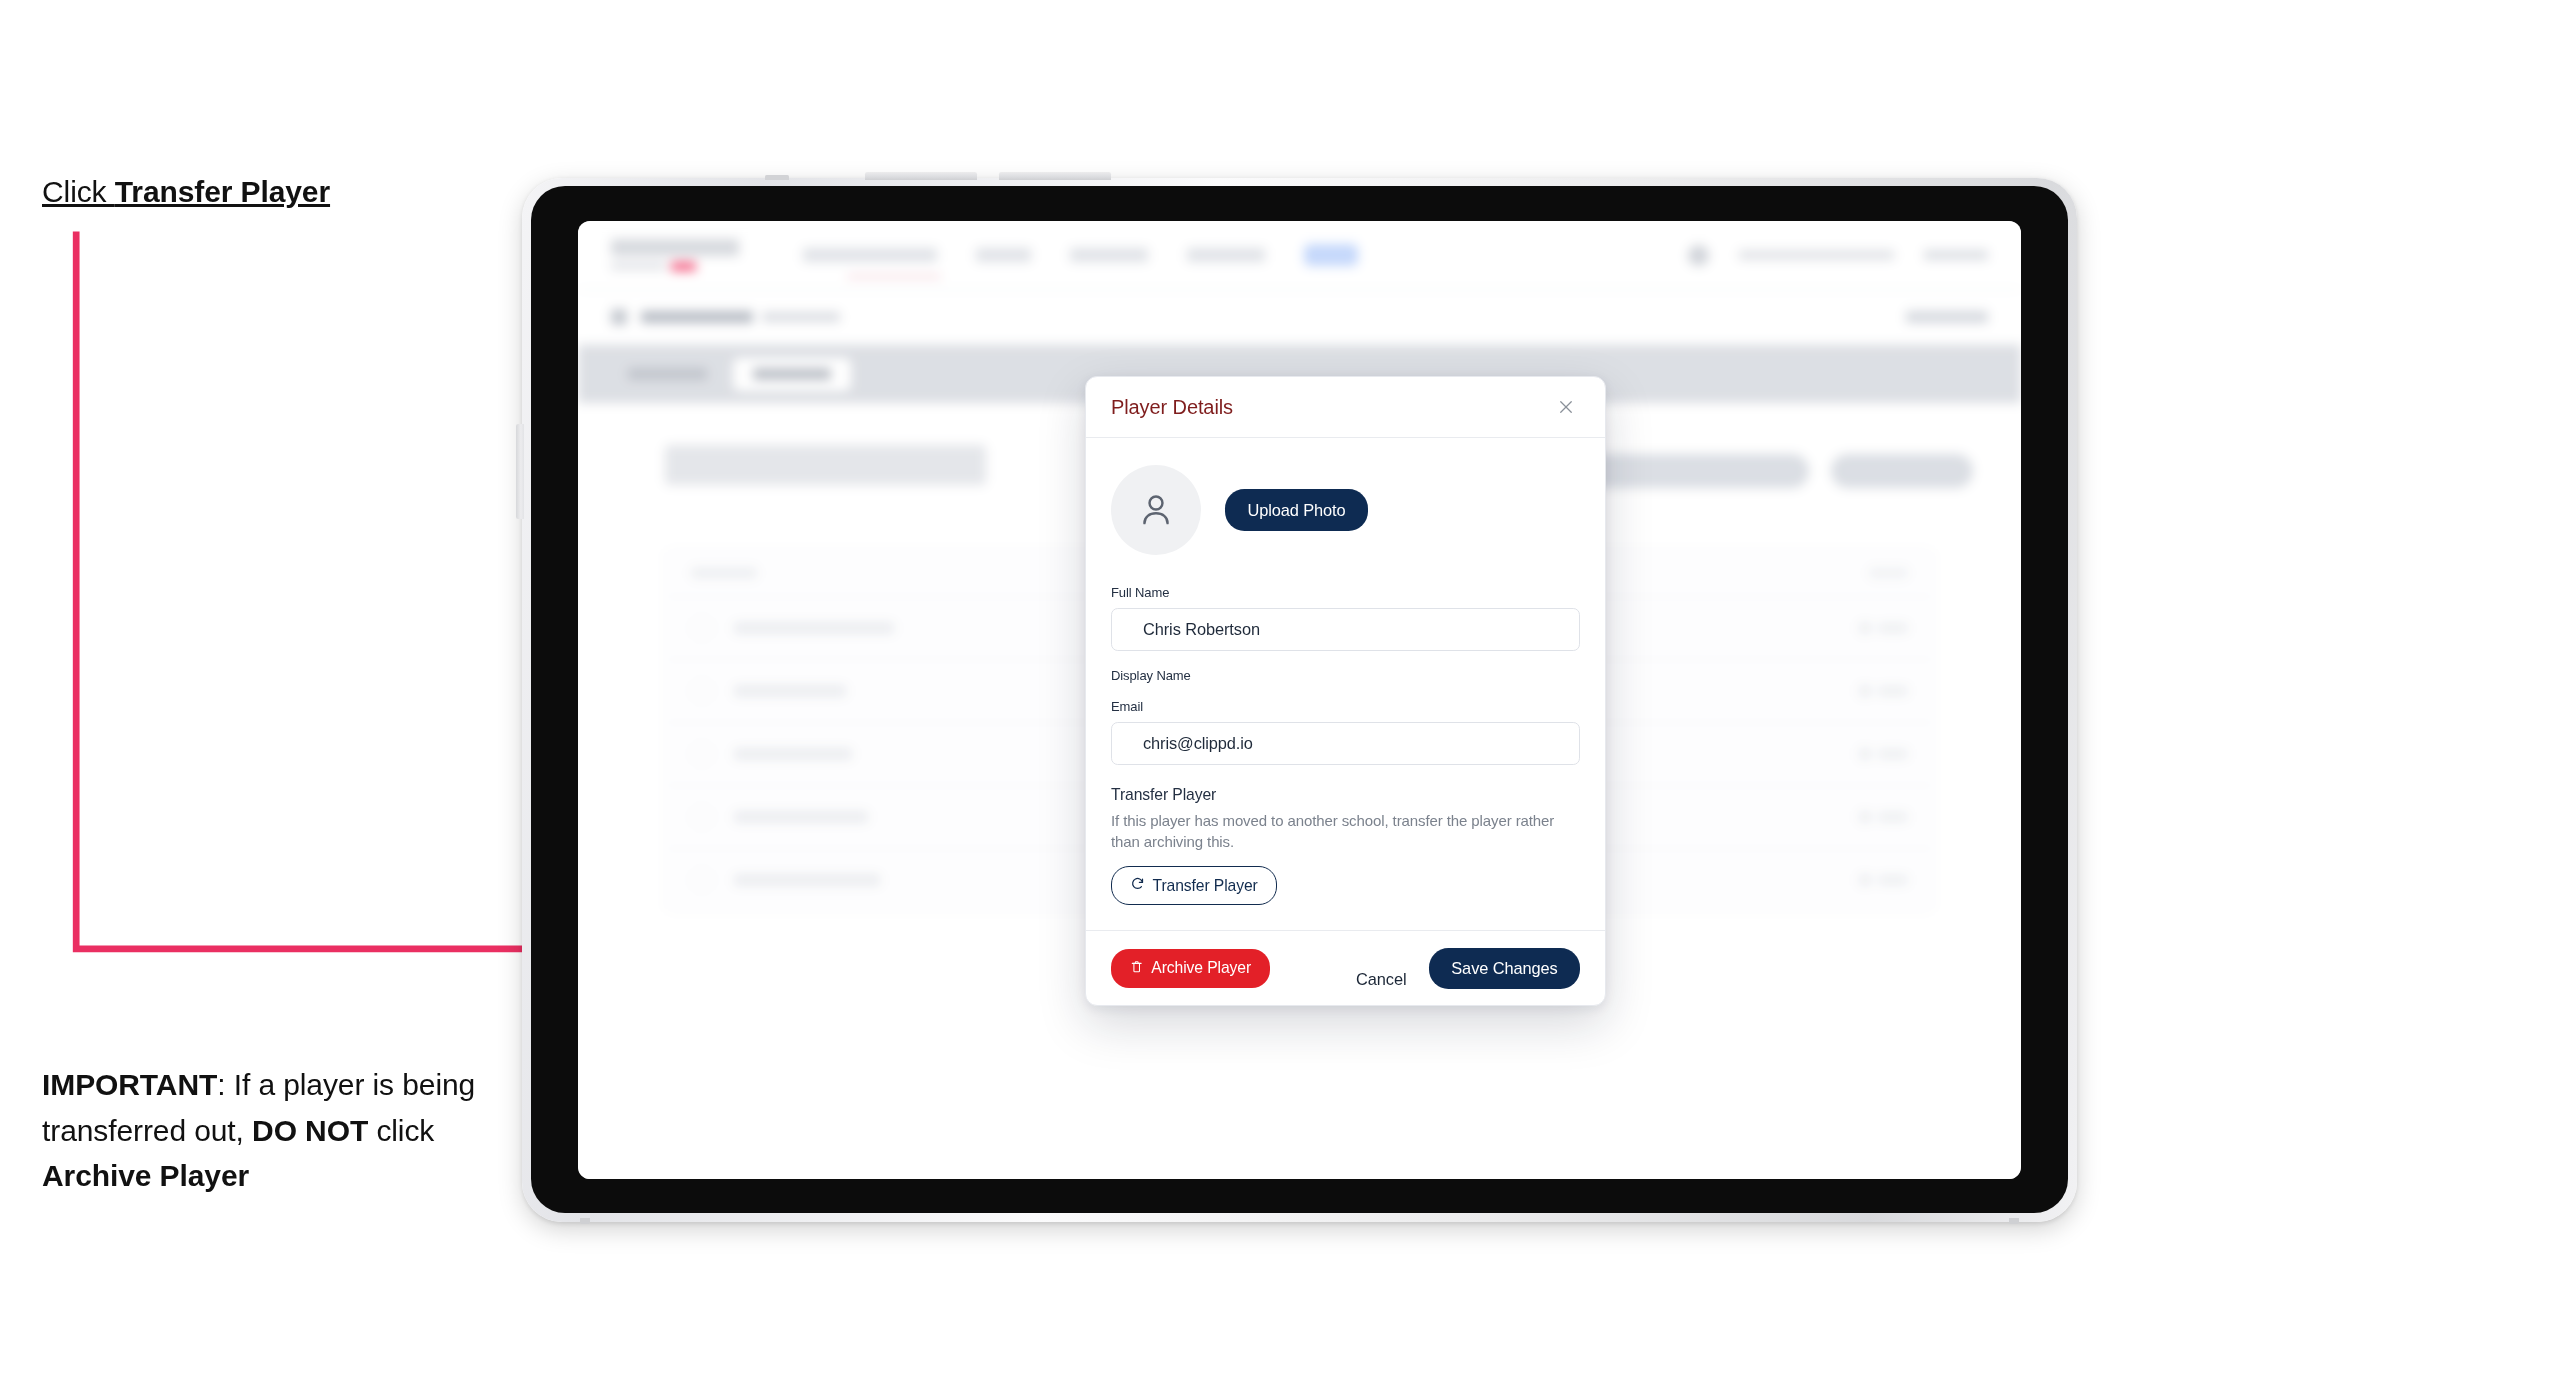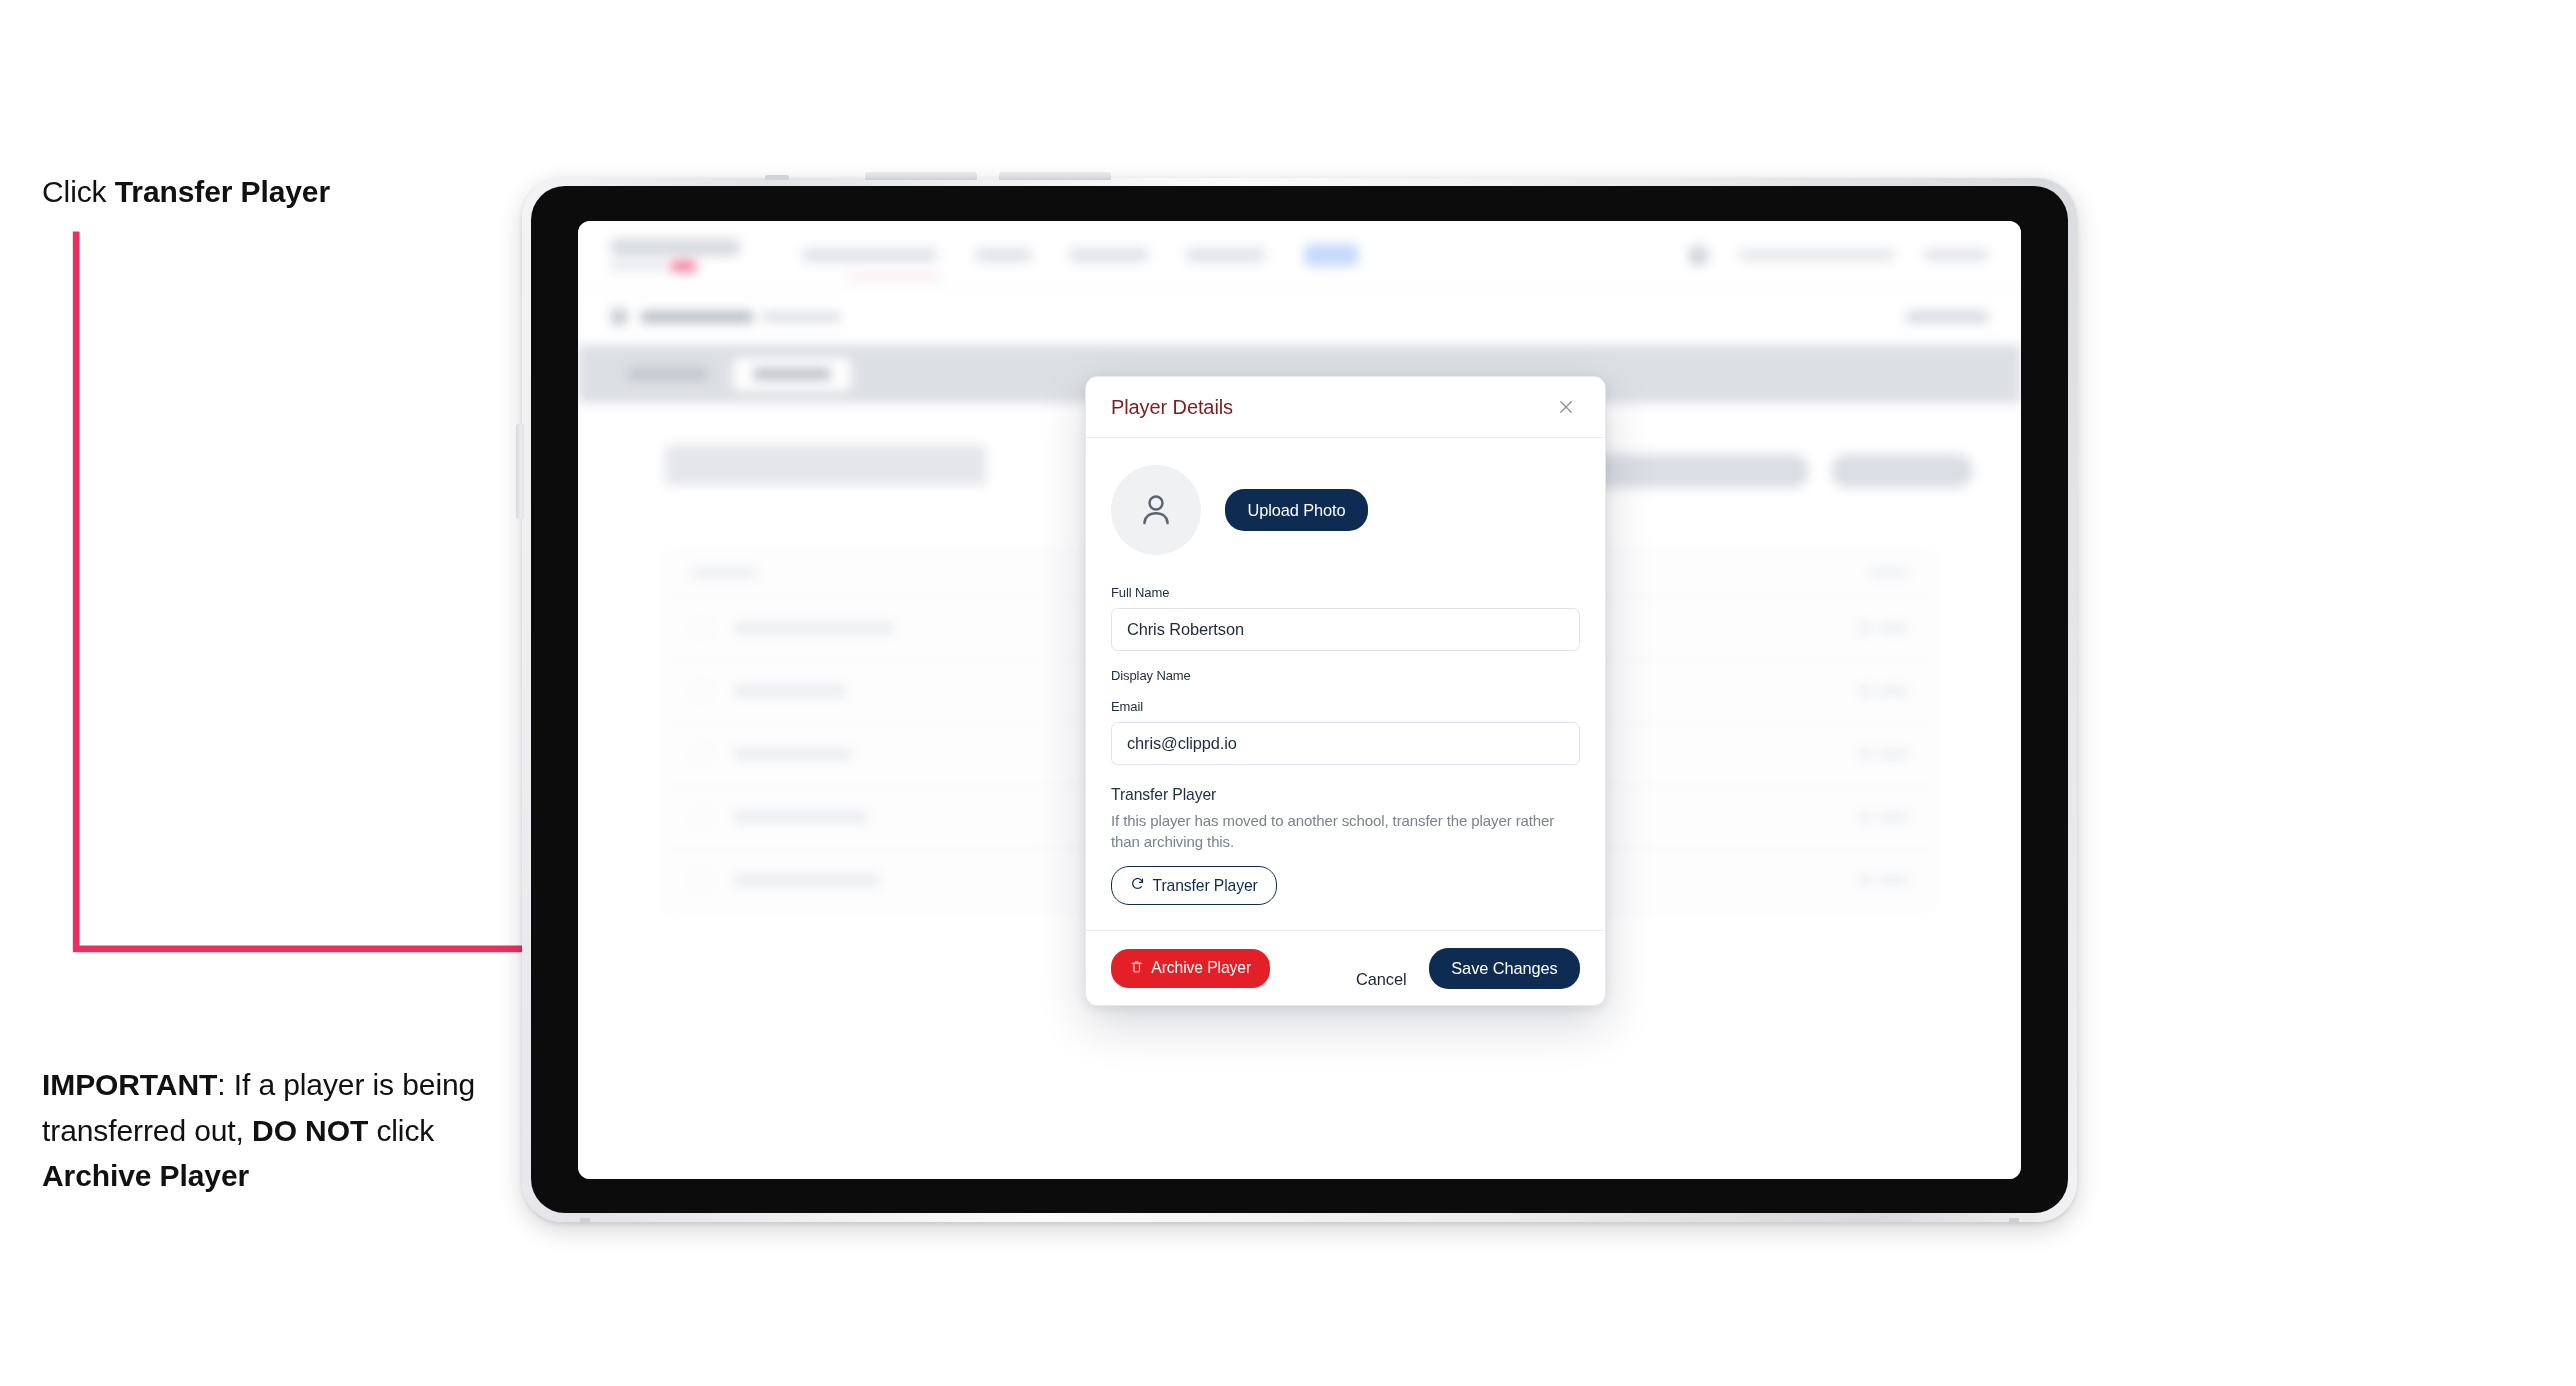--- a/index.html
+++ b/index.html
@@ -22,20 +22,21 @@
   
   .anno-top {
     position: absolute;
     left: 42px;
     top: 173px;
     font-size: 30px;
     line-height: 1.28;
     color: #111111;
     letter-spacing: -0.1px;
     white-space: nowrap;
+    text-decoration: underline;
   }
   .anno-bottom {
     position: absolute;
     left: 42px;
     top: 1062px;
     width: 477px;
     font-size: 30px;
     line-height: 1.52;
     color: #111111;
     letter-spacing: -0.1px;
@@ -249,21 +250,21 @@
     margin-bottom: 8.2px;
     display: block;
     letter-spacing: -0.1px;
   }
   .field-input {
     width: 100%;
     height: 43px;
     border: 0.7px solid #dfe2e8;
     border-radius: 6.7px;
     background: #ffffff;
-    padding: 0 15px;
+    padding: 0 31px;
     font-size: 16.4px;
     color: #1f2a3a;
     font-family: "Liberation Sans", sans-serif;
     letter-spacing: -0.1px;
   }
   .select-wrap { position: relative; }
   .select-wrap .chev {
     position: absolute;
     right: 13.4px; top: 50%;
     transform: translateY(-50%);

